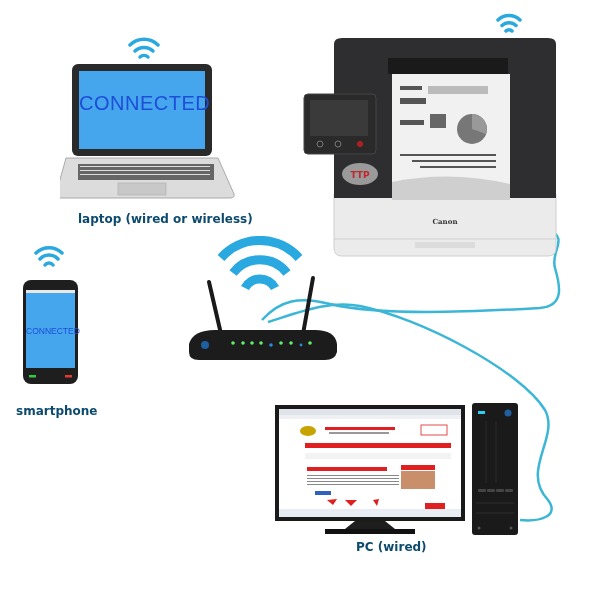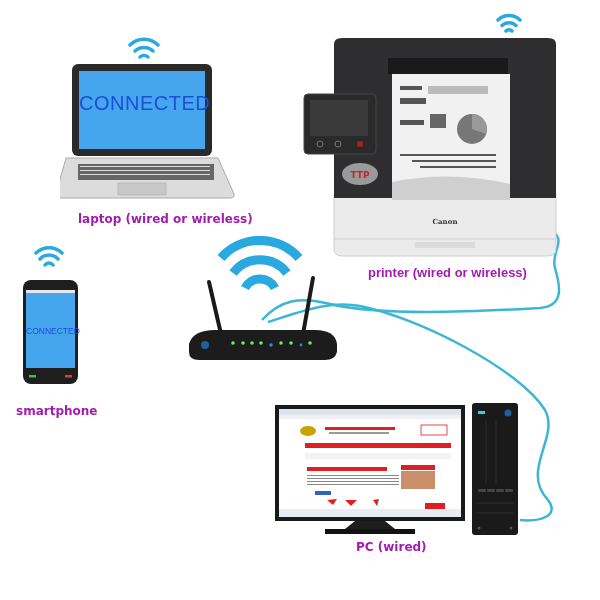--- a/index.html
+++ b/index.html
@@ -1,18 +1,18 @@
 <!DOCTYPE html>
 <html><head>
 <meta charset="utf-8">
 <style>
   html, body { margin:0; padding:0; background:#ffffff; }
   body { width:600px; height:600px; position:relative; overflow:hidden; font-family:"DejaVu Sans", sans-serif; }
   .abs { position:absolute; }
-  .label { position:absolute; color:#a21caf; font-weight:bold; font-size:12px; white-space:nowrap; font-family:"DejaVu Sans", sans-serif; }
+  .label { position:absolute; color:#0c4a6e; font-weight:bold; font-size:12px; white-space:nowrap; font-family:"DejaVu Sans", sans-serif; }
   .label.sans2 { font-family:"Liberation Sans", sans-serif; font-size:13px; }
   svg { display:block; }
   .connected-text { position:absolute; color:#1d4ed8; font-family:"Liberation Sans", sans-serif; white-space:nowrap; text-align:center; }
 </style>
 </head>
 <body>
 
 <svg class="abs" style="left:0;top:0;" width="600" height="600" viewBox="0 0 600 600">
 
   <path d="M262 320 C 280 300, 300 296, 330 304 C 380 316, 470 312, 540 308 C 565 306, 560 285, 555 268 C 550 250, 570 240, 548 228" fill="none" stroke="#3bb6d6" stroke-width="2.5"></path>
@@ -119,21 +119,20 @@
     <rect x="4" y="60" width="72" height="60" rx="4" fill="#2a2a2a" stroke="#444"></rect>
     <rect x="10" y="66" width="58" height="36" fill="#3a3a3a"></rect>
     <circle cx="20" cy="110" r="3" fill="none" stroke="#777"></circle>
     <circle cx="38" cy="110" r="3" fill="none" stroke="#777"></circle>
     <circle cx="60" cy="110" r="3" fill="#b02020"></circle>
 
     <ellipse cx="60" cy="140" rx="18" ry="11" fill="#9a9a9a"></ellipse>
     <text x="60" y="144" font-size="9" font-weight="bold" fill="#c0262c" text-anchor="middle" font-family="DejaVu Sans, sans-serif">TTP</text>
     <text x="145" y="190" font-size="7" font-weight="bold" fill="#333" text-anchor="middle" font-family="DejaVu Serif, serif">Canon</text>
   </svg>
-  <div class="label sans2" style="left:68px;top:257px;">printer (wired or wireless)</div>
 </div>
 
 <div class="abs" style="left:270px;top:400px;width:260px;height:160px;">
   <svg class="abs" style="left:5px;top:5px;" width="190" height="130" viewBox="0 0 190 130">
     <rect x="0" y="0" width="190" height="116" fill="#1a1a1a"></rect>
     <rect x="4" y="4" width="182" height="108" fill="#ffffff"></rect>
     <rect x="4" y="4" width="182" height="6" fill="#dfe3ea"></rect>
     <rect x="4" y="10" width="182" height="4" fill="#eef0f3"></rect>
     <ellipse cx="33" cy="26" rx="8" ry="5" fill="#c8a400"></ellipse>
     <rect x="50" y="22" width="70" height="3" fill="#e02020"></rect>

